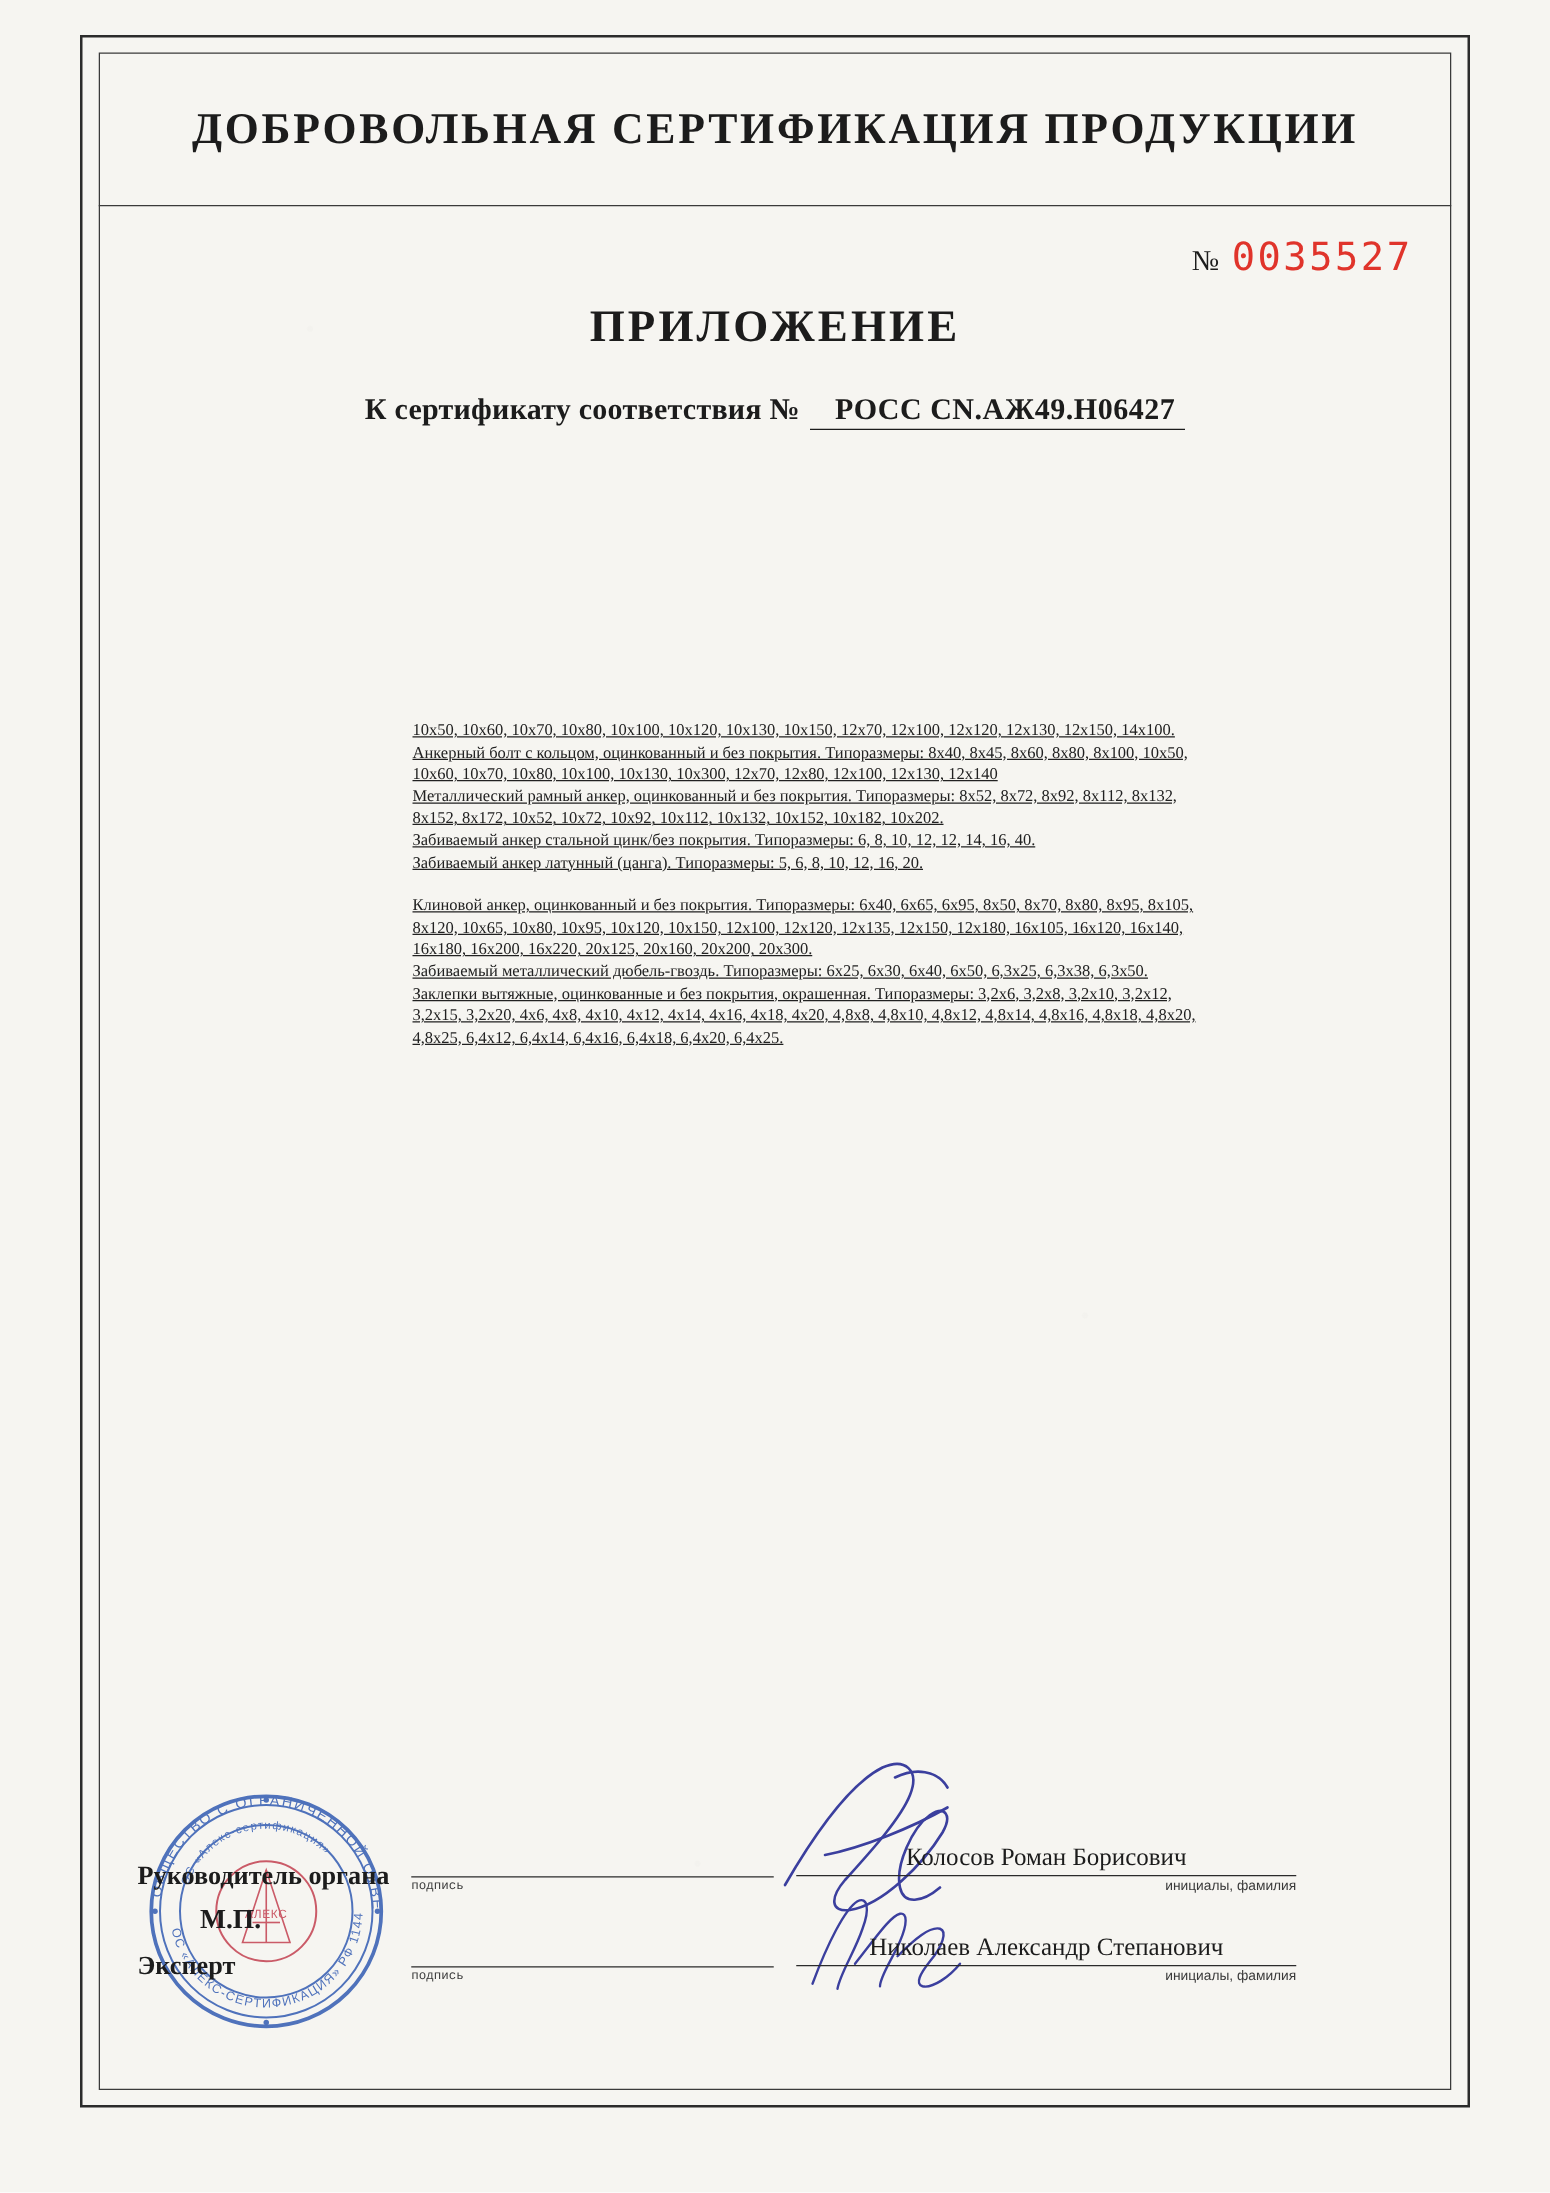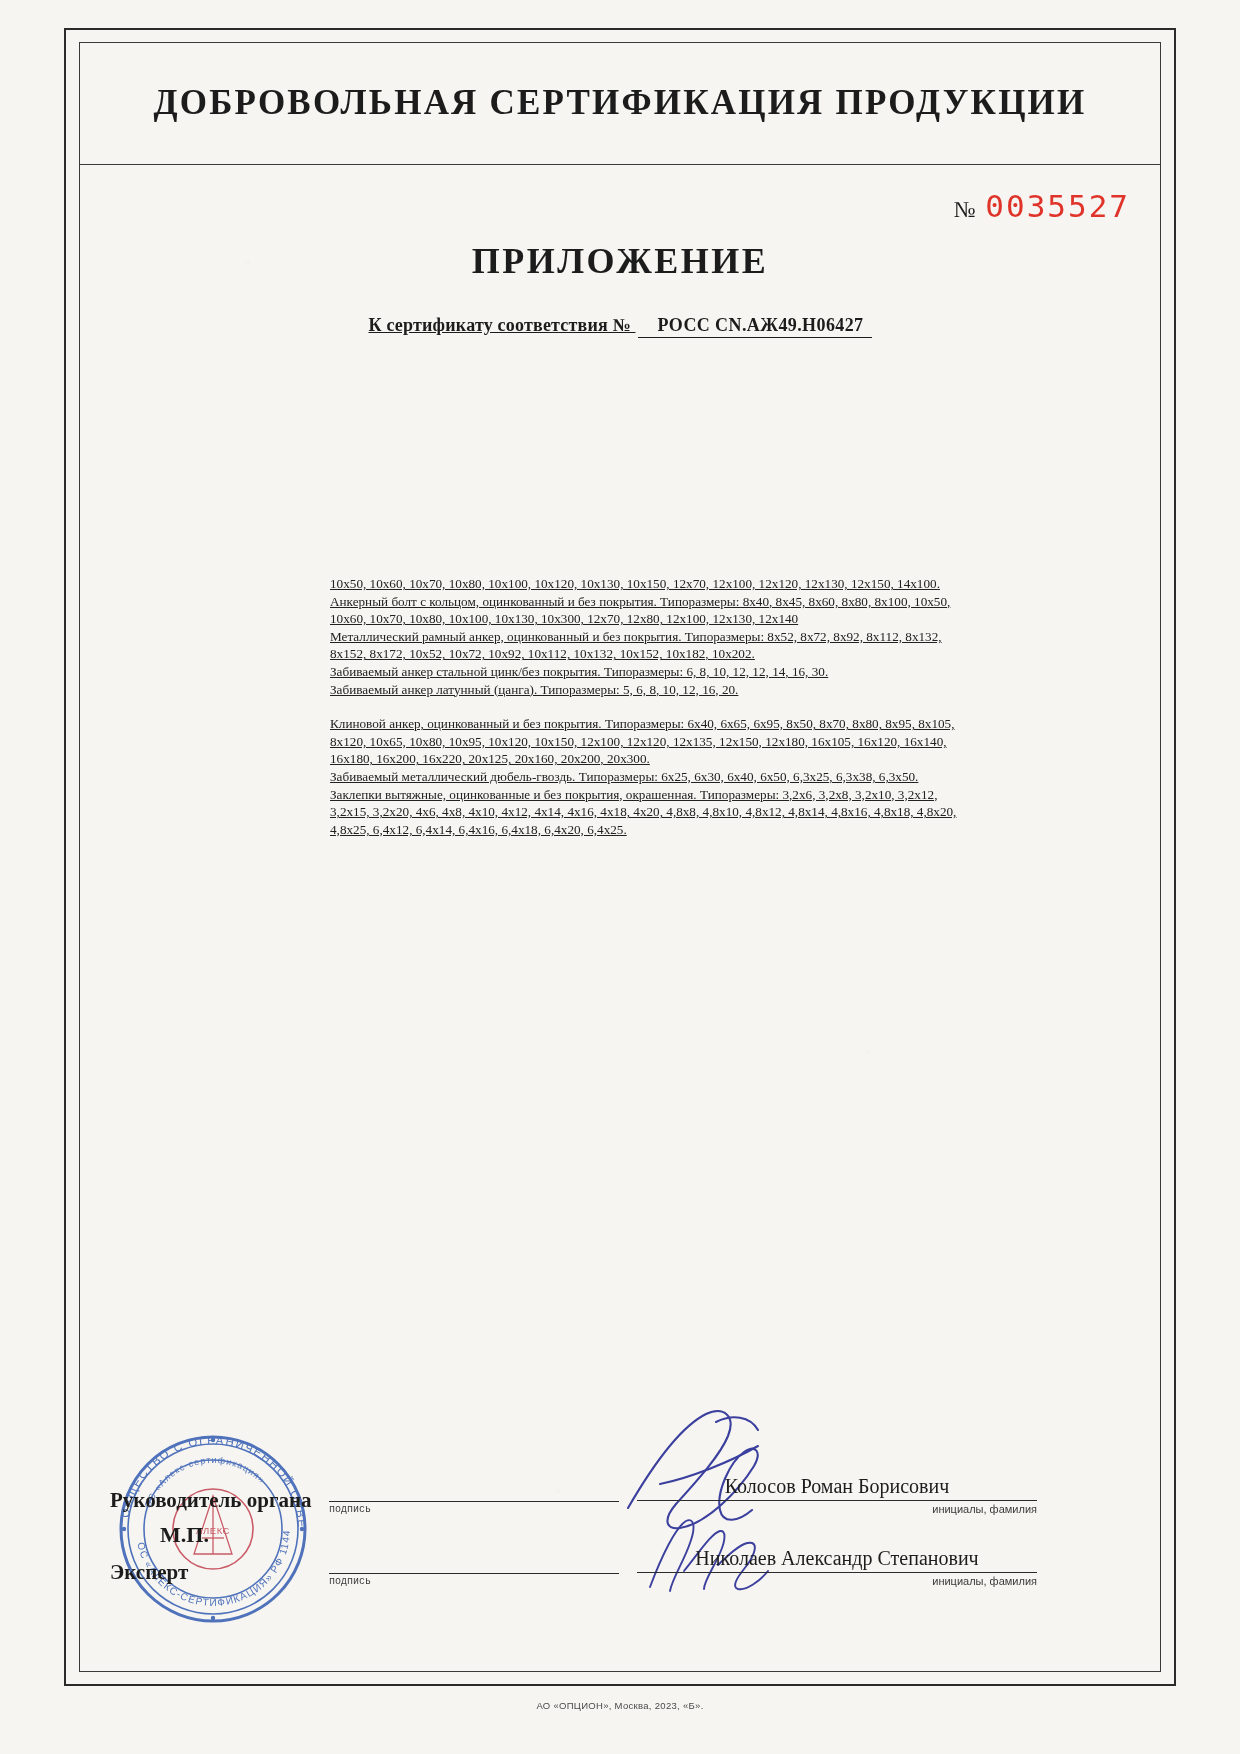--- a/index.html
+++ b/index.html
@@ -95,23 +95,22 @@
     color: #1c1c1c;
   }
   .cert-line {
     position: absolute;
     left: 0;
     right: 0;
     top: 315px;
     text-align: center;
     font-family: "Liberation Serif", serif;
     font-weight: bold;
-    font-size: 18px;
-    color: #1c1c1c;
-    text-decoration: underline;
+    font-size: 24px;
+    color: #1c1c1c;
   }
   .cert-line .label { letter-spacing: 0.2px; }
   .cert-line .cert-num {
     display: inline-block;
     border-bottom: 1px solid #1c1c1c;
     padding: 0 8px 1px 20px;
     margin-left: 2px;
     letter-spacing: 0.4px;
   }
   .body-text {
@@ -253,21 +252,21 @@
 
   <div class="cert-line">
     <span class="label">К сертификату соответствия №</span>
     <span class="cert-num">РОСС CN.АЖ49.Н06427</span>
   </div>
 
   <div class="body-text">
     <p>10x50, 10x60, 10x70, 10x80, 10x100, 10x120, 10x130, 10x150, 12x70, 12x100, 12x120, 12x130, 12x150, 14x100.</p>
     <p>Анкерный болт с кольцом, оцинкованный и без покрытия. Типоразмеры: 8x40, 8x45, 8x60, 8x80, 8x100, 10x50, 10x60, 10x70, 10x80, 10x100, 10x130, 10x300, 12x70, 12x80, 12x100, 12x130, 12x140</p>
     <p>Металлический рамный анкер, оцинкованный и без покрытия. Типоразмеры: 8x52, 8x72, 8x92, 8x112, 8x132, 8x152, 8x172, 10x52, 10x72, 10x92, 10x112, 10x132, 10x152, 10x182, 10x202.</p>
-    <p>Забиваемый анкер стальной цинк/без покрытия. Типоразмеры: 6, 8, 10, 12, 12, 14, 16, 30.</p>
+    <p>Забиваемый анкер стальной цинк/без покрытия. Типоразмеры: 6, 8, 10, 12, 12, 14, 16, 40.</p>
     <p>Забиваемый анкер латунный (цанга). Типоразмеры: 5, 6, 8, 10, 12, 16, 20.</p>
     <div class="gap"></div>
     <p>Клиновой анкер, оцинкованный и без покрытия. Типоразмеры: 6x40, 6x65, 6x95, 8x50, 8x70, 8x80, 8x95, 8x105, 8x120, 10x65, 10x80, 10x95, 10x120, 10x150, 12x100, 12x120, 12x135, 12x150, 12x180, 16x105, 16x120, 16x140, 16x180, 16x200, 16x220, 20x125, 20x160, 20x200, 20x300.</p>
     <p>Забиваемый металлический дюбель-гвоздь. Типоразмеры: 6x25, 6x30, 6x40, 6x50, 6,3x25, 6,3x38, 6,3x50.</p>
     <p>Заклепки вытяжные, оцинкованные и без покрытия, окрашенная. Типоразмеры: 3,2x6, 3,2x8, 3,2x10, 3,2x12, 3,2x15, 3,2x20, 4x6, 4x8, 4x10, 4x12, 4x14, 4x16, 4x18, 4x20, 4,8x8, 4,8x10, 4,8x12, 4,8x14, 4,8x16, 4,8x18, 4,8x20, 4,8x25, 6,4x12, 6,4x14, 6,4x16, 6,4x18, 6,4x20, 6,4x25.</p>
   </div>
 
   <svg class="stamp" viewBox="0 0 222 222">
     <defs>
       <path id="arcTop" d="M 26 111 A 85 85 0 0 1 196 111"></path>
@@ -340,15 +339,14 @@
         <div class="sig-caption">подпись</div>
       </div>
       <div class="name-wrap">
         <div class="name-text">Николаев Александр Степанович</div>
         <div class="name-line"></div>
         <div class="name-caption">инициалы, фамилия</div>
       </div>
     </div>
   </div>
 
-  <div class="footer-note">АО «ОПЦИОН», Москва, 2023, «Б».</div>
 
 </div>
 
 </body></html>

